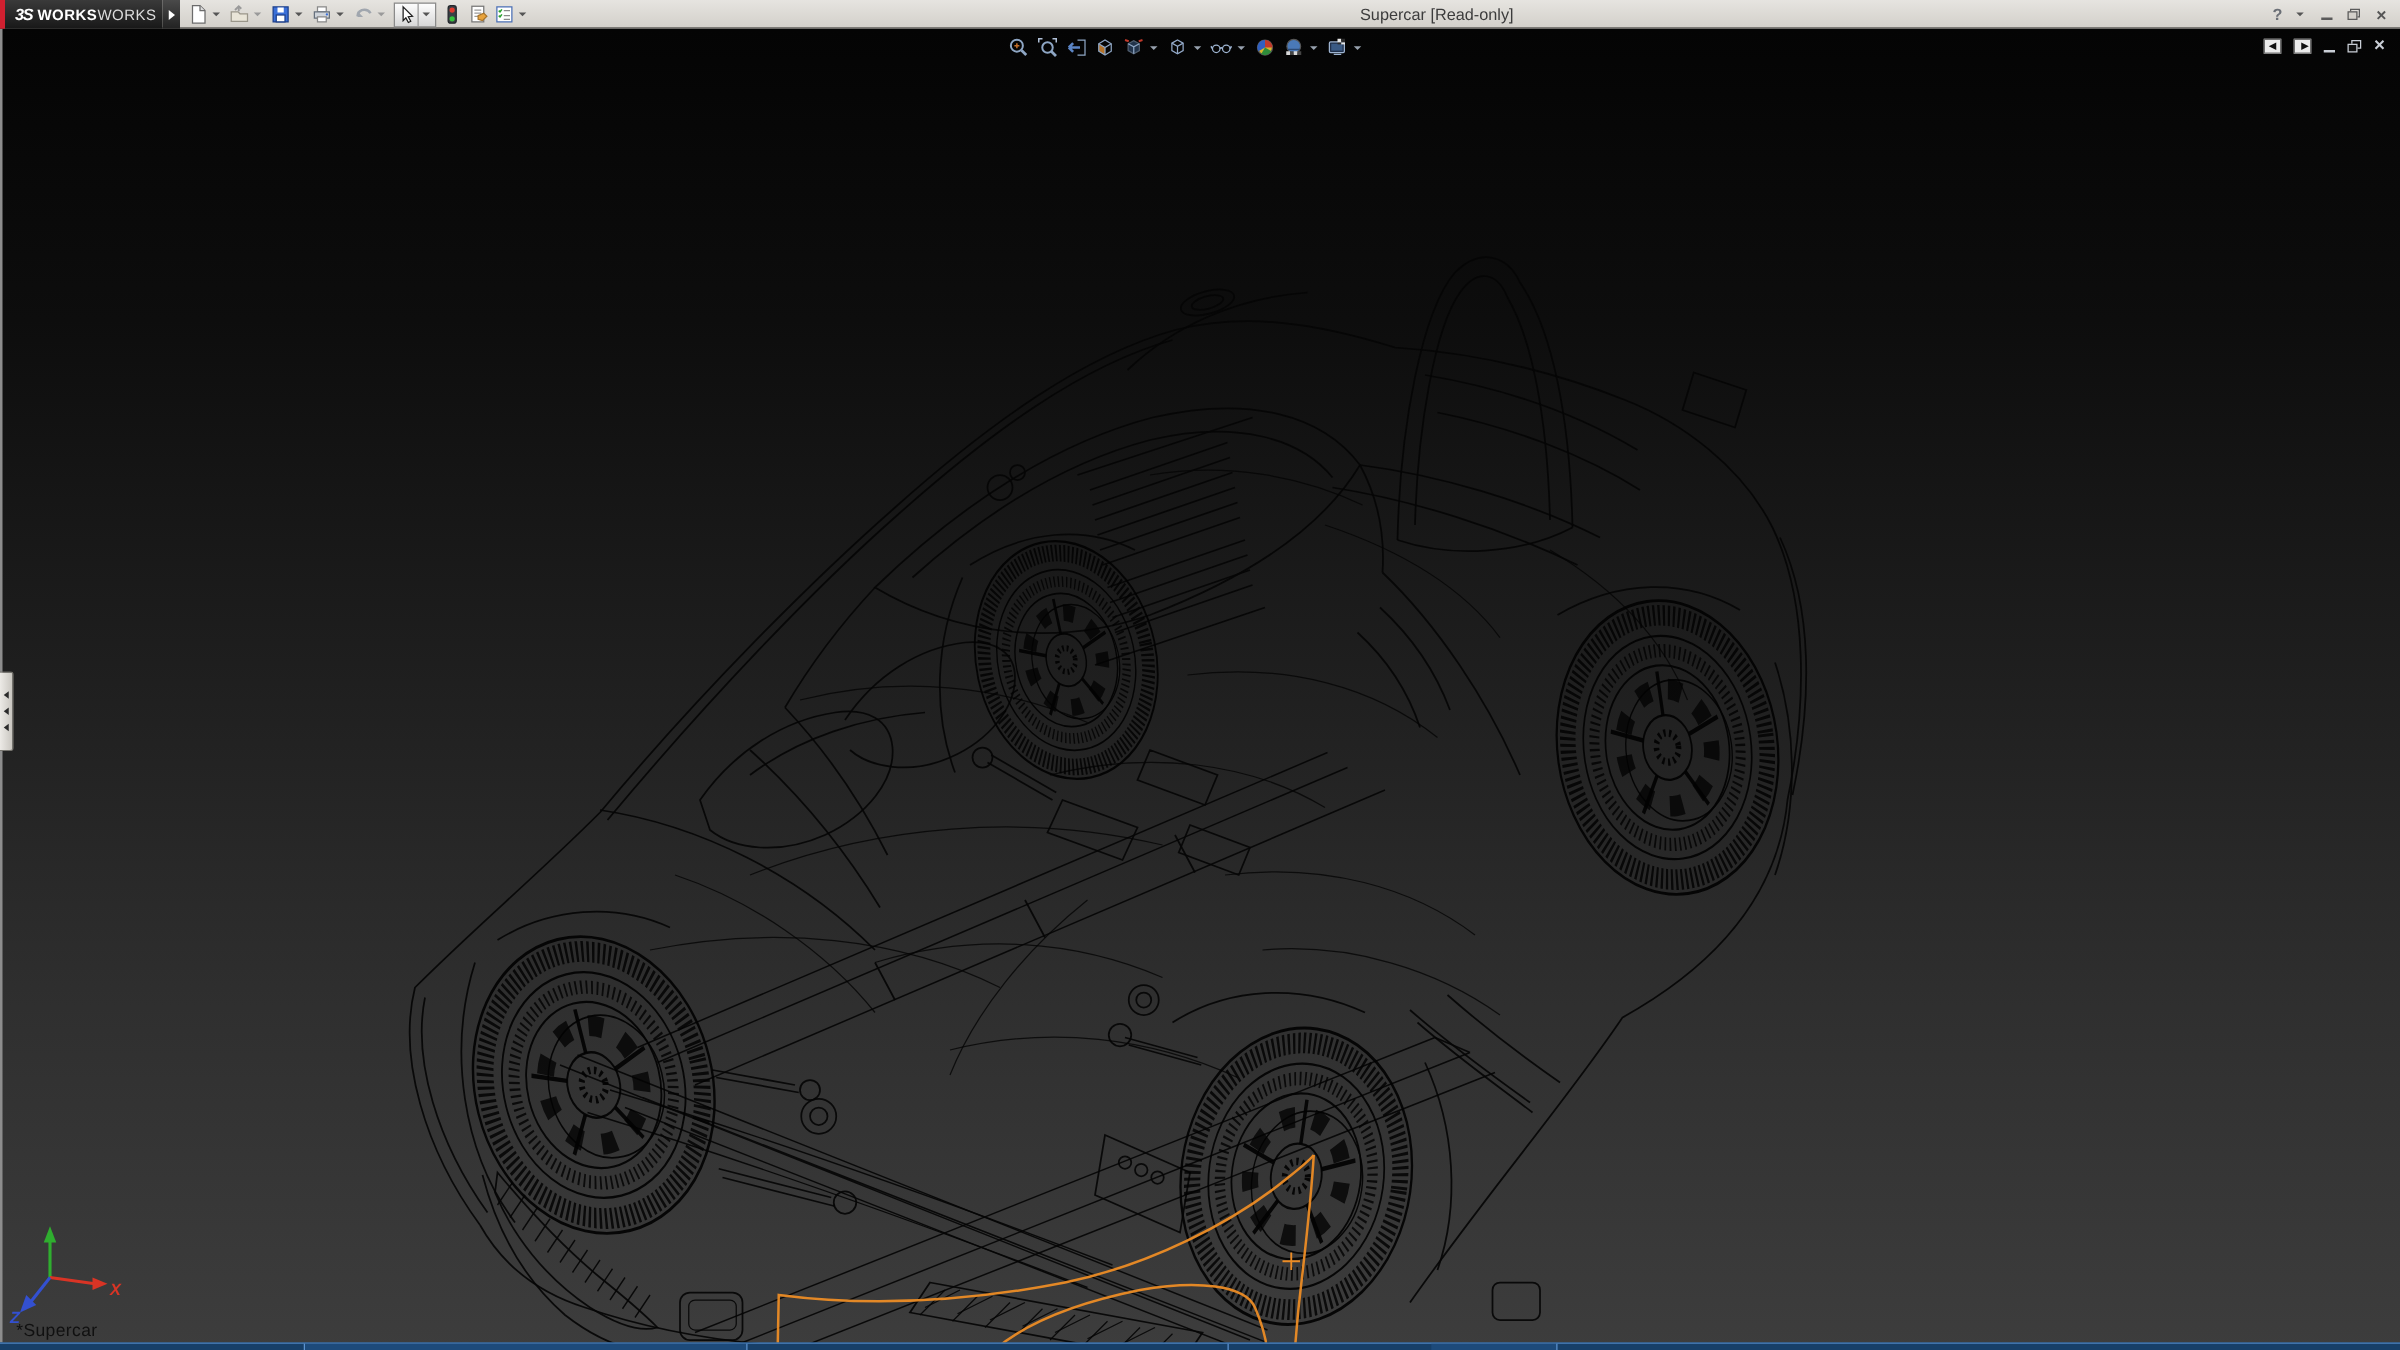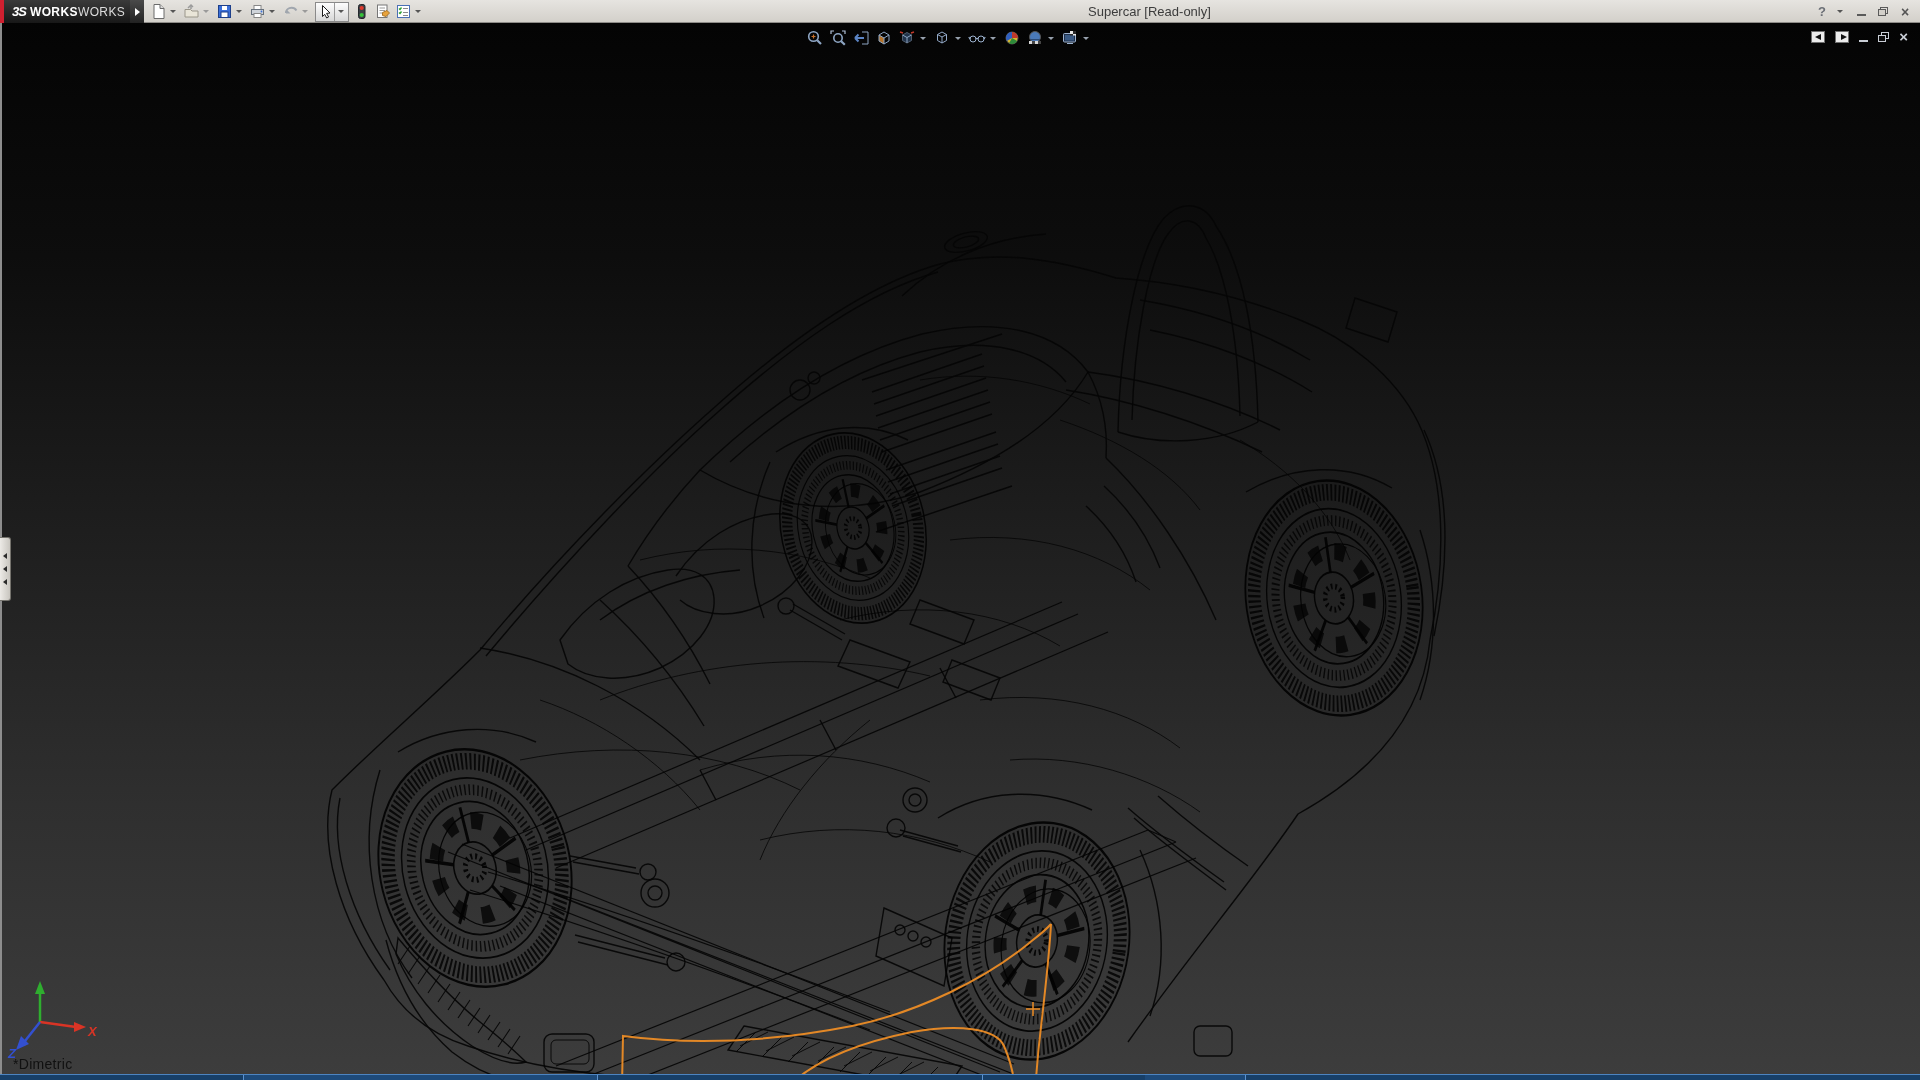--- a/index.html
+++ b/index.html
@@ -466,21 +466,21 @@
       <span class="dc dc-close">×</span>
     </div>
 
     <div class="left-edge-line"></div>
     <div class="splitter-tab">
       <i></i>
       <i></i>
       <i></i>
     </div>
 
-    <div class="view-label">*Dimetric</div>
+    <div class="view-label">*Supercar</div>
 
     <div class="bottom-strip">
       <span class="strip-seg" style="left:243px;width:1px;background:#5d93cf"></span>
       <span class="strip-seg" style="left:244px;width:353px;background:#1d4a7a"></span>
       <span class="strip-seg" style="left:597px;width:1px;background:#5d93cf"></span>
       <span class="strip-seg" style="left:982px;width:1px;background:#5d93cf"></span>
       <span class="strip-seg" style="left:1145px;width:100px;background:#1d4a7a"></span>
       <span class="strip-seg" style="left:1245px;width:1px;background:#5d93cf"></span>
     </div>
   </div>

